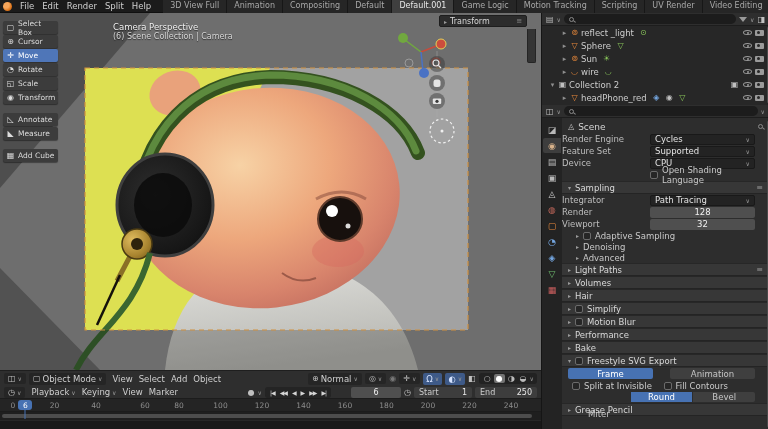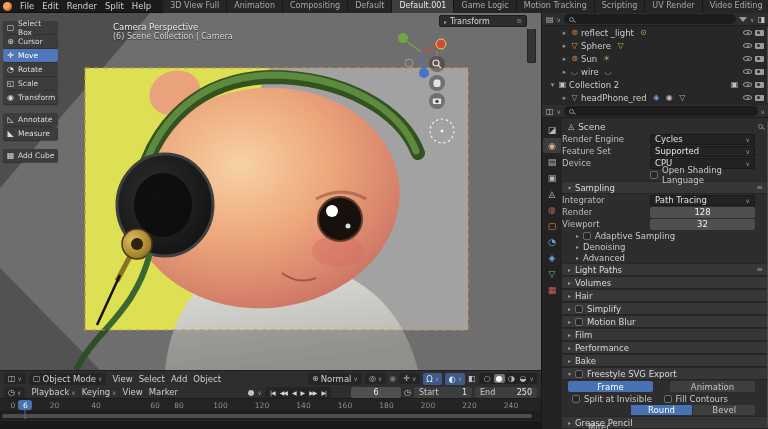--- a/index.html
+++ b/index.html
@@ -574,24 +574,20 @@
                 <span class="cbx"></span>
                 <span>Simplify</span>
               </div>
               <div class="sect">
                 <span class="chev">▸</span>
                 <span class="cbx"></span>
                 <span>Motion Blur</span>
               </div>
               <div class="sect">
                 <span class="chev">▸</span>
-                <span>Film</span>
-              </div>
-              <div class="sect">
-                <span class="chev">▸</span>
                 <span>Performance</span>
               </div>
               <div class="sect">
                 <span class="chev">▸</span>
                 <span>Bake</span>
               </div>
               <div class="sect">
                 <span class="chev">▾</span>
                 <span class="cbx"></span>
                 <span>Freestyle SVG Export</span>
@@ -655,21 +651,21 @@
       </span>
       <span class="field" style="width:62px">
         <span>End</span>
         <span class="val">250</span>
       </span>
     </div>
     <div class="ruler" id="ruler">
         <span class="tick" style="left: 13px;">0</span>
         <span class="tick" style="left: 54.5px;">20</span>
         <span class="tick" style="left: 96px;">40</span>
-        <span class="tick" style="left: 155px;">60</span>
+        <span class="tick" style="left: 145px;">60</span>
         <span class="tick" style="left: 179px;">80</span>
         <span class="tick" style="left: 220.5px;">100</span>
         <span class="tick" style="left: 262px;">120</span>
         <span class="tick" style="left: 303.5px;">140</span>
         <span class="tick" style="left: 345px;">160</span>
         <span class="tick" style="left: 386.5px;">180</span>
         <span class="tick" style="left: 428px;">200</span>
         <span class="tick" style="left: 469.5px; text-align: right;">220</span>
         <span class="tick" style="left: 511px;">240</span>
         <span class="cfbadge" style="left: 25.45px;">6</span>

